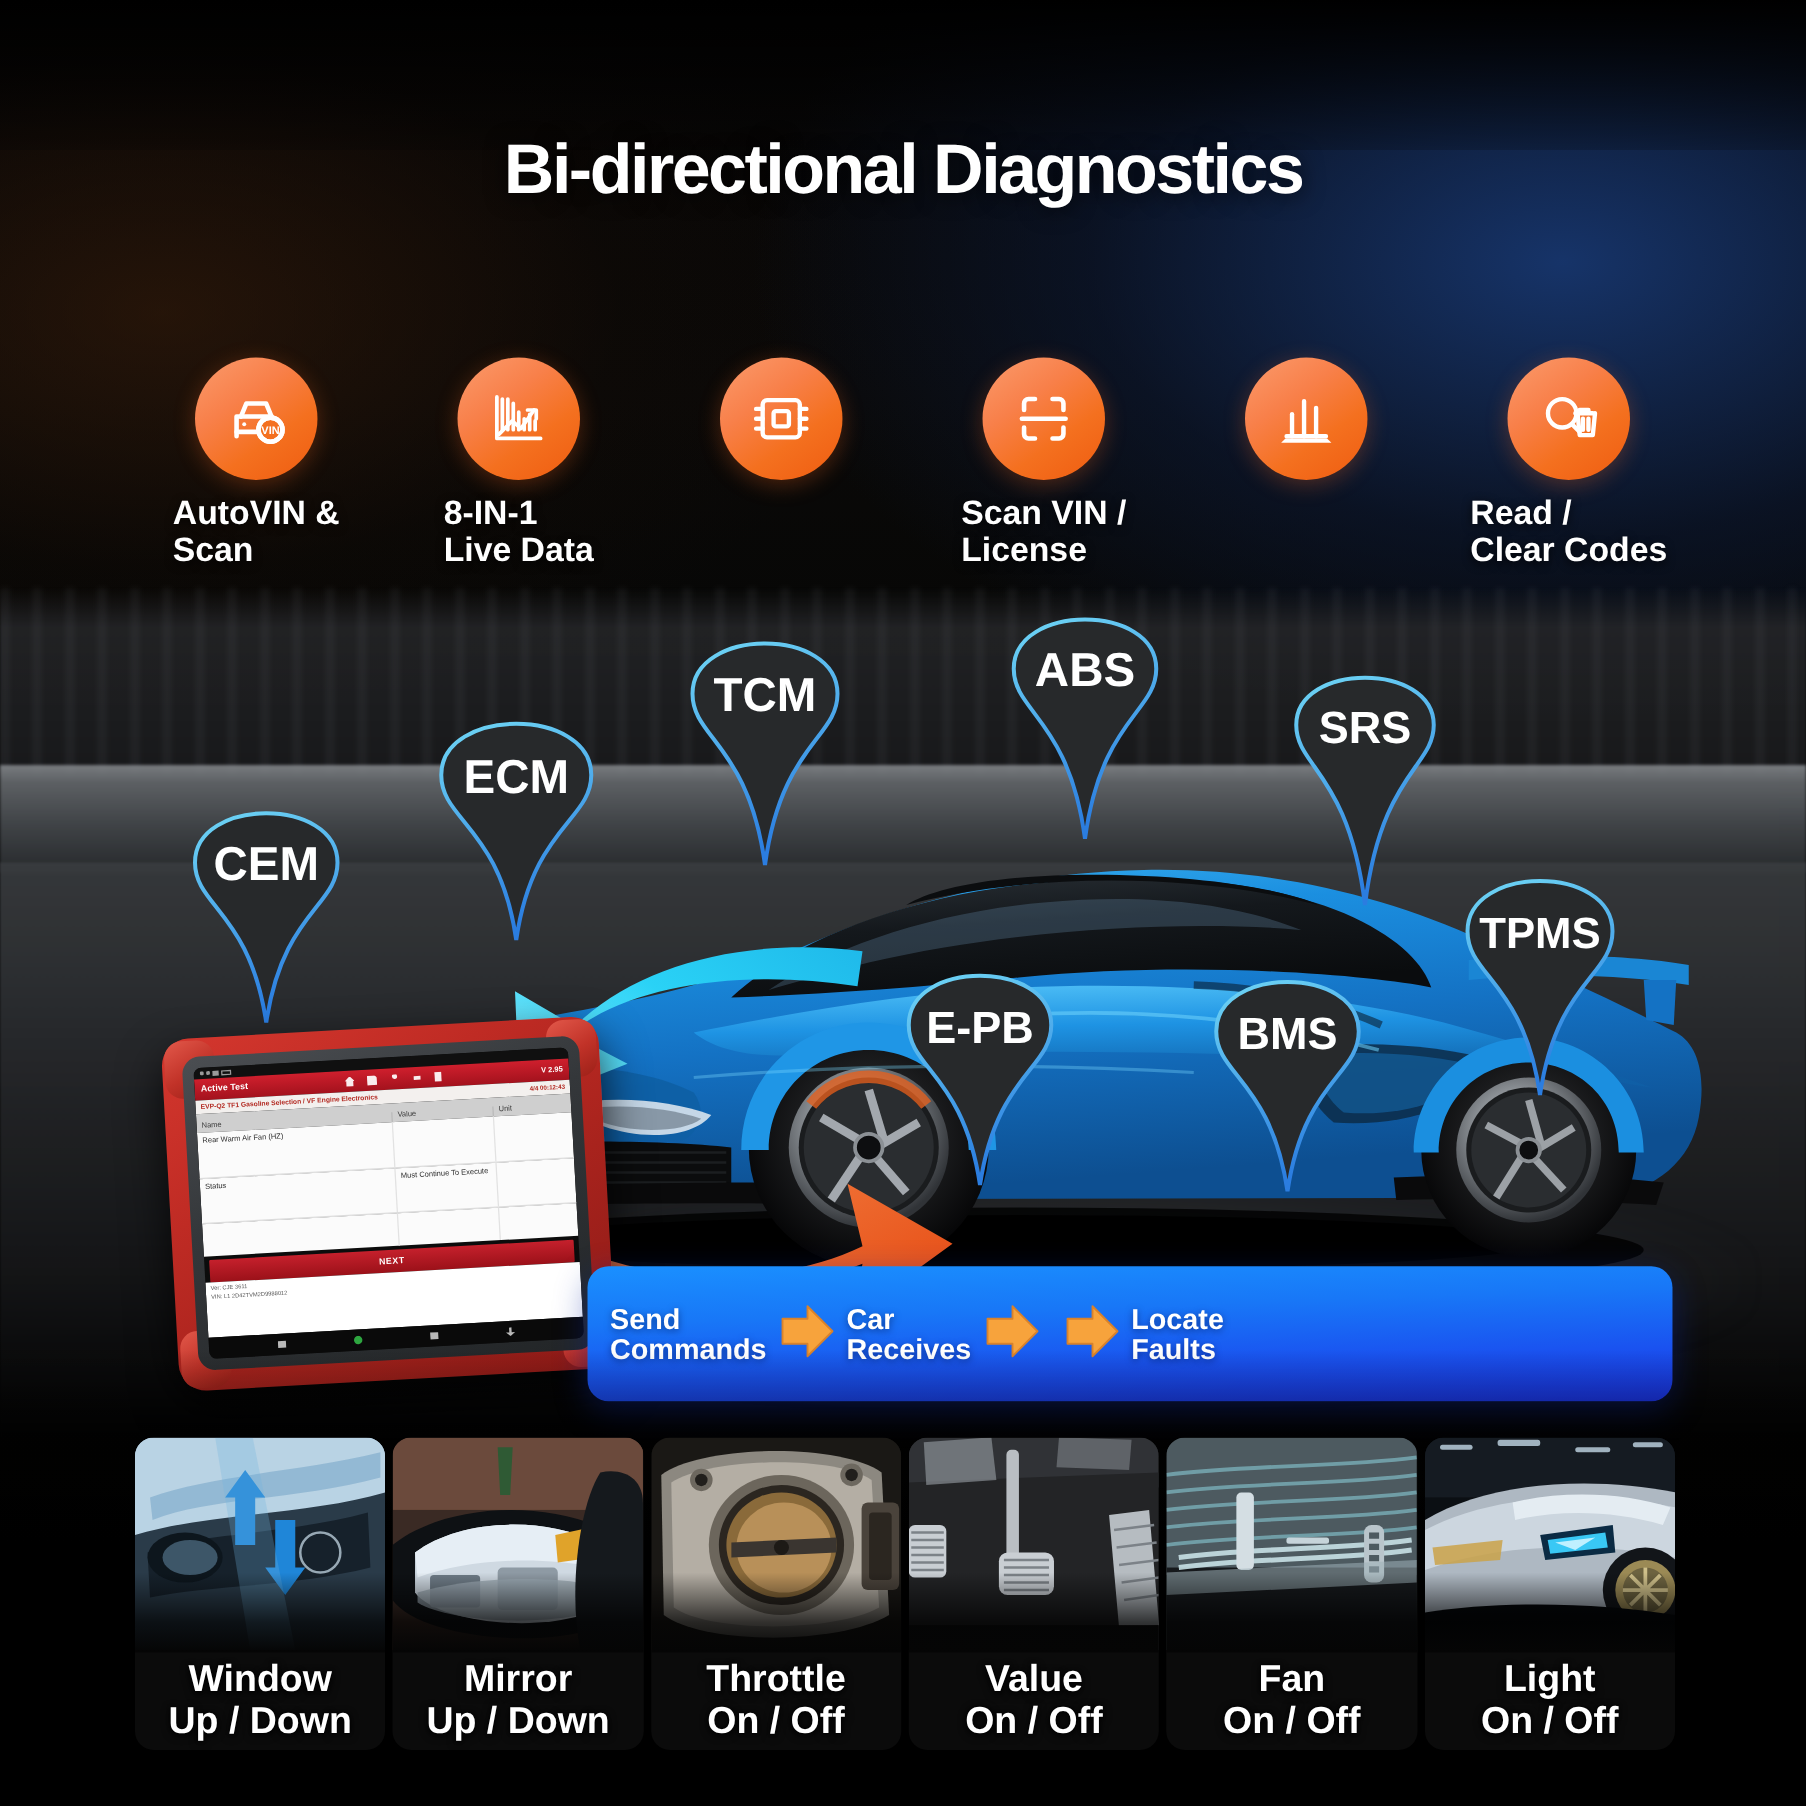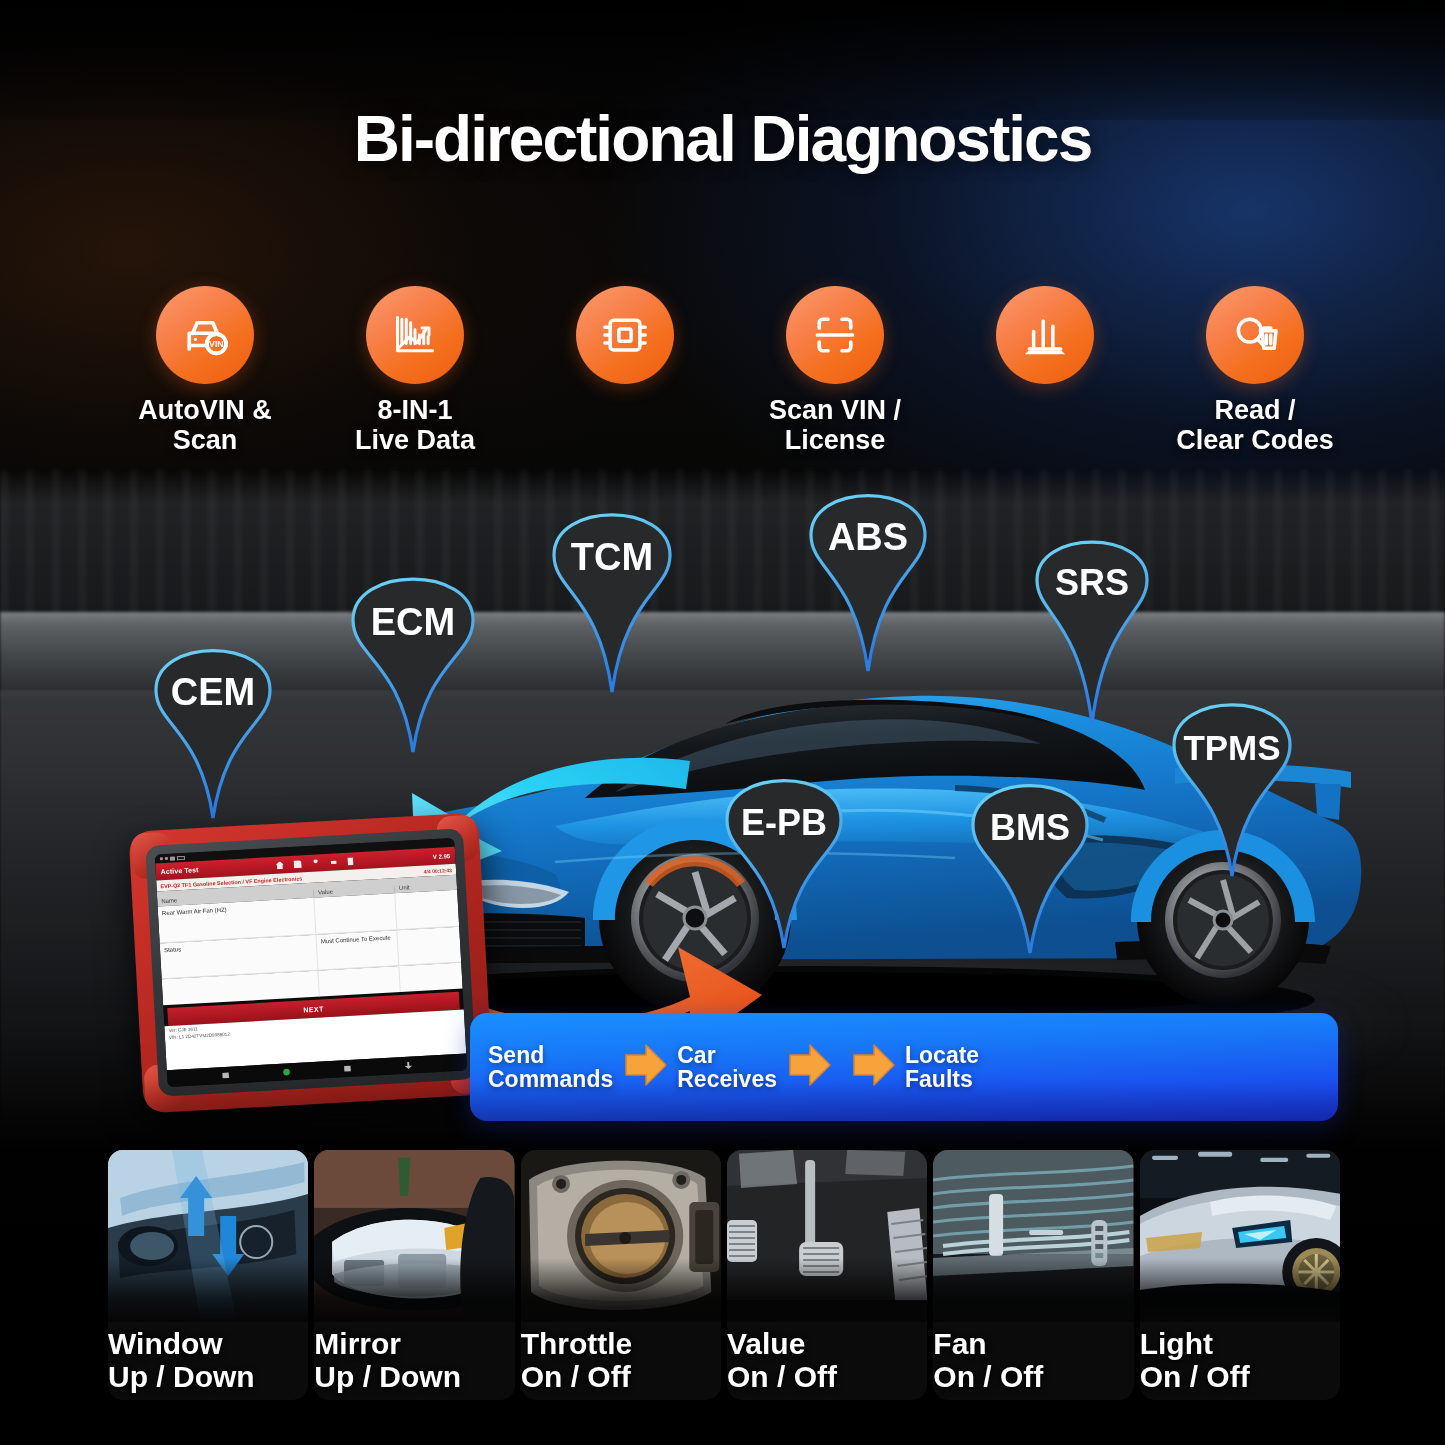--- a/index.html
+++ b/index.html
@@ -39,32 +39,32 @@
     background:linear-gradient(180deg, rgba(0,0,0,0) 0%, #000 42%, #000 100%);}
   .bg-topfade{position:absolute;left:0;top:0;width:1445px;height:120px;
     background:linear-gradient(180deg,#000 0%, rgba(0,0,0,.2) 100%);}
 
   
   .title-wrap{position:absolute;left:0;top:96px;width:1445px;text-align:center;}
   .title-1{font-size:72px;font-weight:bold;letter-spacing:-1px;line-height:1;
     background:linear-gradient(100deg,#f9b98c 0%,#f79a5e 26%,#f4802f 55%,#ef5f14 80%,#ec5107 100%);
     -webkit-background-clip:text;background-clip:text;color:transparent;
     display:inline-block;}
-  .title-2{display:block;margin-top:10px;font-size:64px;font-weight:bold;color:#fff;letter-spacing:-2px;line-height:1.05;
+  .title-2{display:block;margin-top:10px;font-size:56px;font-weight:bold;color:#fff;letter-spacing:-2px;line-height:1.05;
     text-shadow:0 2px 18px rgba(0,0,0,.75);}
 
   
   .feat-row{position:absolute;left:100px;top:286px;width:1260px;height:190px;display:flex;}
   .feat{flex:1;display:flex;flex-direction:column;align-items:center;}
   .feat-circle{width:98px;height:98px;border-radius:50%;
     background:linear-gradient(145deg,#fb9b6d 0%,#f8804a 35%,#f4701f 65%,#ef5c10 100%);
     display:flex;align-items:center;justify-content:center;
     box-shadow:0 4px 18px rgba(240,100,30,.30);}
   .feat-circle svg{width:56px;height:56px;display:block;}
-  .feat-label{margin-top:11px;color:#fff;font-size:27px;font-weight:bold;line-height:1.12;text-align:center;
+  .feat-label{margin-top:11px;color:#fff;font-size:27px;font-weight:bold;line-height:1.12;
     text-shadow:0 2px 8px rgba(0,0,0,.8);white-space:pre-line;}
 
   
   .car{position:absolute;left:255px;top:612px;width:1120px;height:430px;}
   .car svg{width:100%;height:100%;display:block;}
 
   
   .pin{position:absolute;}
   .pin svg{display:block;overflow:visible;}
   .pin .pin-txt{fill:#fff;font-family:"Liberation Sans",sans-serif;font-weight:bold;
@@ -141,21 +141,21 @@
   .bn-arrow{flex:0 0 auto;margin:0 9px;}
   .bn-arrow svg{display:block;width:46px;height:52px;}
 
   
   .thumbs{position:absolute;left:108px;top:1150px;width:1232px;height:250px;display:flex;gap:6px;}
   .thumb{flex:1;position:relative;border-radius:15px;overflow:hidden;background:#0b0b0b;}
   .th-img{position:absolute;left:0;top:0;right:0;height:170px;overflow:hidden;}
   .th-img svg{width:100%;height:100%;display:block;}
   .th-fade{position:absolute;left:0;right:0;top:108px;height:64px;
     background:linear-gradient(180deg,rgba(0,0,0,0) 0%, rgba(0,0,0,.72) 62%, #050505 100%);}
-  .th-cap{position:absolute;left:0;right:0;bottom:7px;color:#fff;
+  .th-cap{position:absolute;left:0;right:0;bottom:7px;text-align:center;color:#fff;
     font-size:30px;font-weight:bold;line-height:1.1;white-space:pre-line;
     text-shadow:0 2px 7px rgba(0,0,0,.95), 0 0 3px rgba(0,0,0,.9);}
 </style>
 </head>
 <body>
 
 <div id="stage">
 
   <div class="bg-base"></div>
   <div class="bg-garage"></div>

